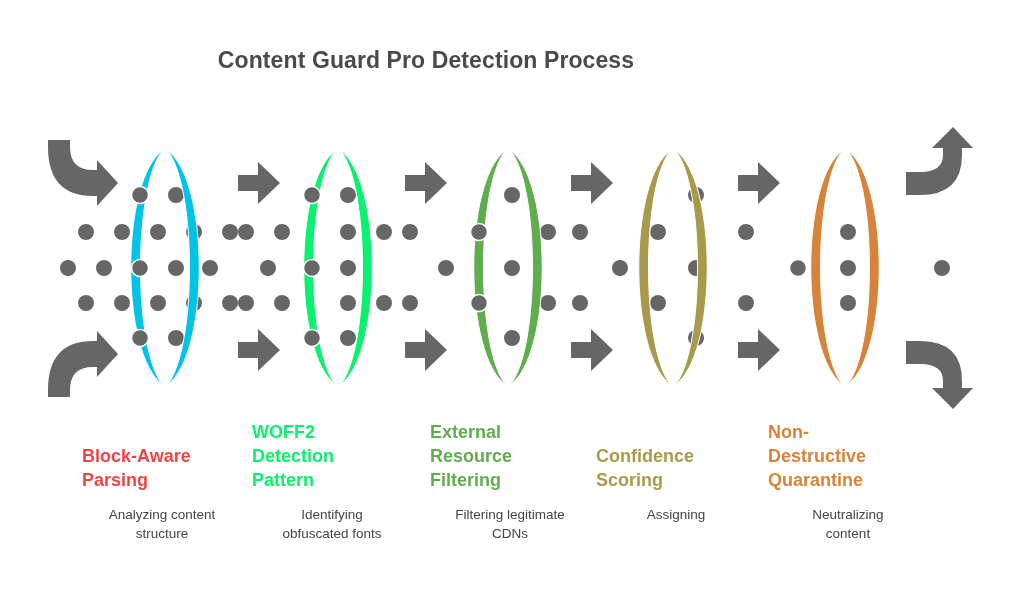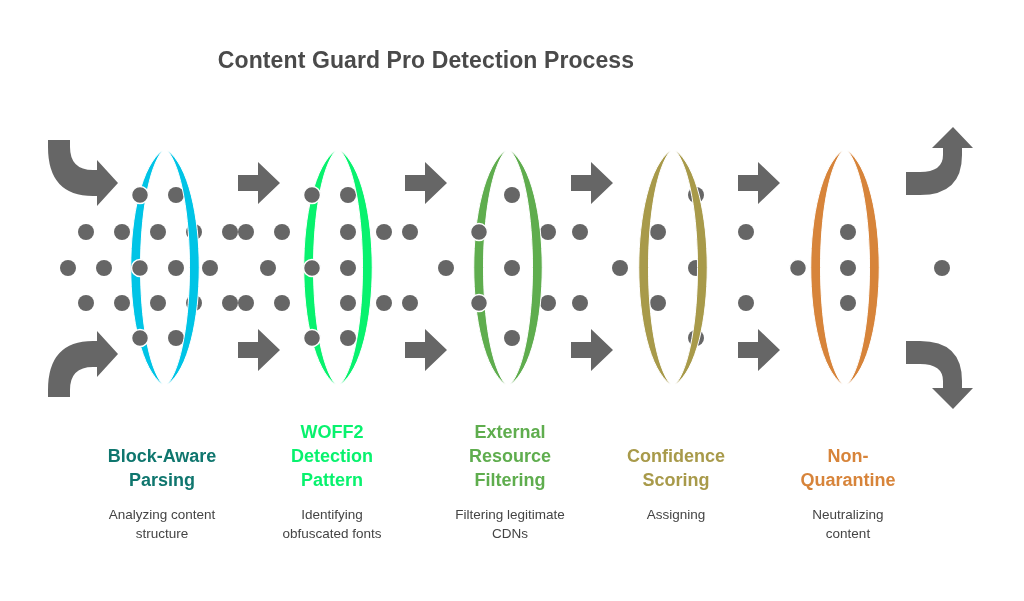--- a/index.html
+++ b/index.html
@@ -3,21 +3,21 @@
   <meta charset="utf-8">
   <style>
     html, body { margin: 0; padding: 0; background: #ffffff; }
     body { width: 1024px; height: 601px; position: relative; overflow: hidden; font-family: "Liberation Sans", "DejaVu Sans", sans-serif; }
     #title {
       position: absolute; left: 0; top: 47px; width: 852px; text-align: center;
       font-family: "Liberation Sans", sans-serif; font-weight: bold; font-size: 23px; color: #4a4a4a; letter-spacing: 0.1px;
     }
     #diagram { position: absolute; left: 0; top: 0; }
     .step-label {
-      position: absolute; width: 160px; text-align: center;
+      position: absolute; width: 160px; text-align: left;
       font-family: "Liberation Sans", sans-serif; font-weight: bold; font-size: 18px; line-height: 24px;
     }
     .step-desc {
       position: absolute; width: 170px; text-align: center;
       font-family: "Liberation Sans", sans-serif; font-size: 13.5px; line-height: 19px; color: #444444;
     }
     .lbl-inner { display: flex; flex-direction: column; justify-content: flex-end; height: 72px; }
   </style>
 </head>
 <body>
@@ -120,21 +120,21 @@
       <path d="M 738 175 L 758 175 L 758 162 L 780 183 L 758 204 L 758 191 L 738 191 Z" fill="#666666"></path>
       <path d="M 738 342 L 758 342 L 758 329 L 780 350 L 758 371 L 758 358 L 738 358 Z" fill="#666666"></path>
       <path d="M 48 140 L 70 140 L 70 147 Q 70 170 93 170 L 97 170 L 97 160 L 118 183 L 97 206 L 97 196 L 93 196 Q 48 196 48 147 Z" fill="#666666"></path>
       <path d="M 48 397 L 70 397 L 70 390 Q 70 367 93 367 L 97 367 L 97 377 L 118 354 L 97 331 L 97 341 L 93 341 Q 48 341 48 390 Z" fill="#666666"></path>
       <path d="M 906 172 L 906 195 L 920 195 Q 962 195 962 155 L 962 148 L 973 148 L 953 127 L 932 148 L 943 148 L 943 155 Q 943 172 920 172 Z" fill="#666666"></path>
       <path d="M 906 364 L 906 341 L 920 341 Q 962 341 962 381 L 962 388 L 973 388 L 953 409 L 932 388 L 943 388 L 943 381 Q 943 364 920 364 Z" fill="#666666"></path>
     </g>
 </svg>
 
 <div class="step-label" style="left:82px; top:420px;">
-    <div class="lbl-inner" id="lbl-0" style="color: #0f766e;">
+    <div class="lbl-inner" id="lbl-0" style="color: #ef4444;">
       <div>Block-Aware</div>
       <div>Parsing</div>
     </div>
   </div>
 <div class="step-label" style="left:252px; top:420px;">
     <div class="lbl-inner" id="lbl-1" style="color: rgb(8, 242, 110);">
       <div>WOFF2</div>
       <div>Detection</div>
       <div>Pattern</div>
     </div>
@@ -148,20 +148,21 @@
   </div>
 <div class="step-label" style="left:596px; top:420px;">
     <div class="lbl-inner" id="lbl-3" style="color: rgb(168, 154, 74);">
       <div>Confidence</div>
       <div>Scoring</div>
     </div>
   </div>
 <div class="step-label" style="left:768px; top:420px;">
     <div class="lbl-inner" id="lbl-4" style="color: rgb(215, 132, 58);">
       <div>Non-</div>
+      <div>Destructive</div>
       <div>Quarantine</div>
     </div>
   </div>
 
 <div class="step-desc" style="left:77px; top:505px;" id="desc-0">
     <div>Analyzing content</div>
     <div>structure</div>
   </div>
 <div class="step-desc" style="left:247px; top:505px;" id="desc-1">
     <div>Identifying</div>

